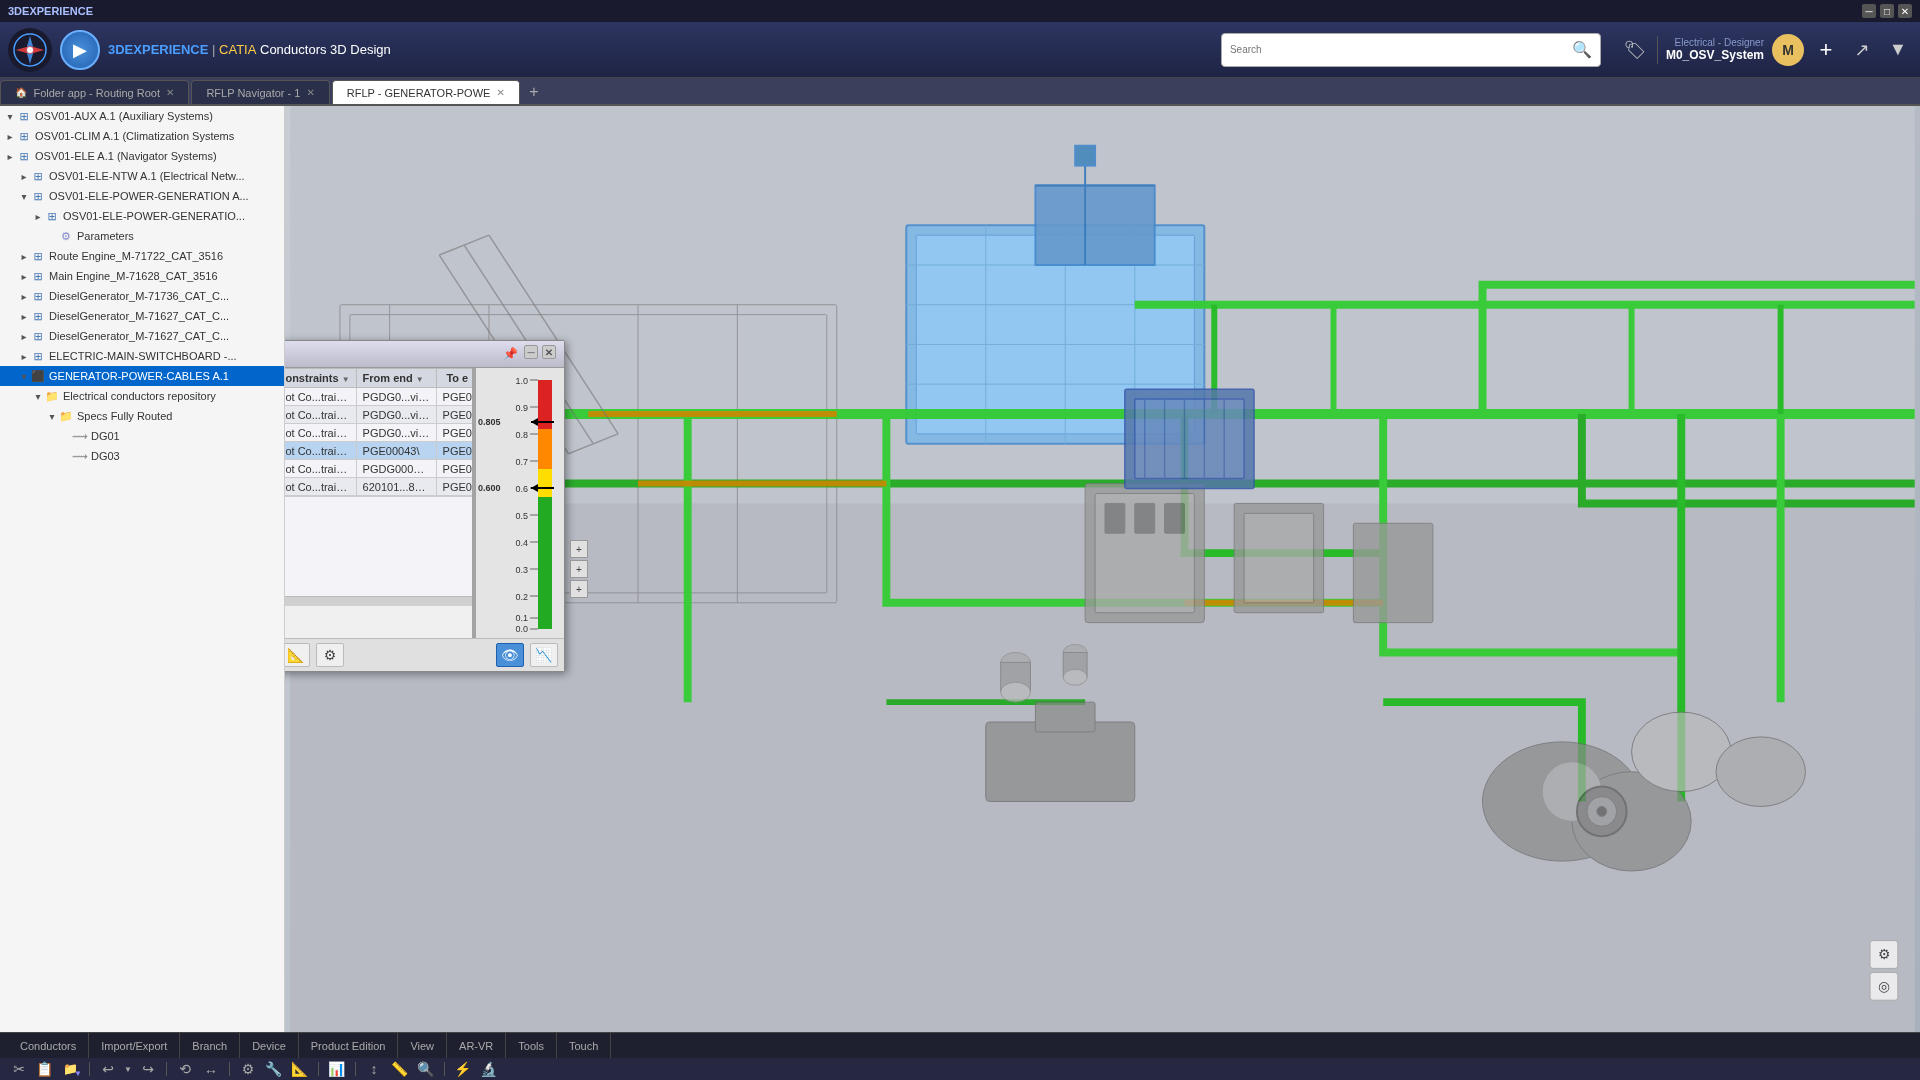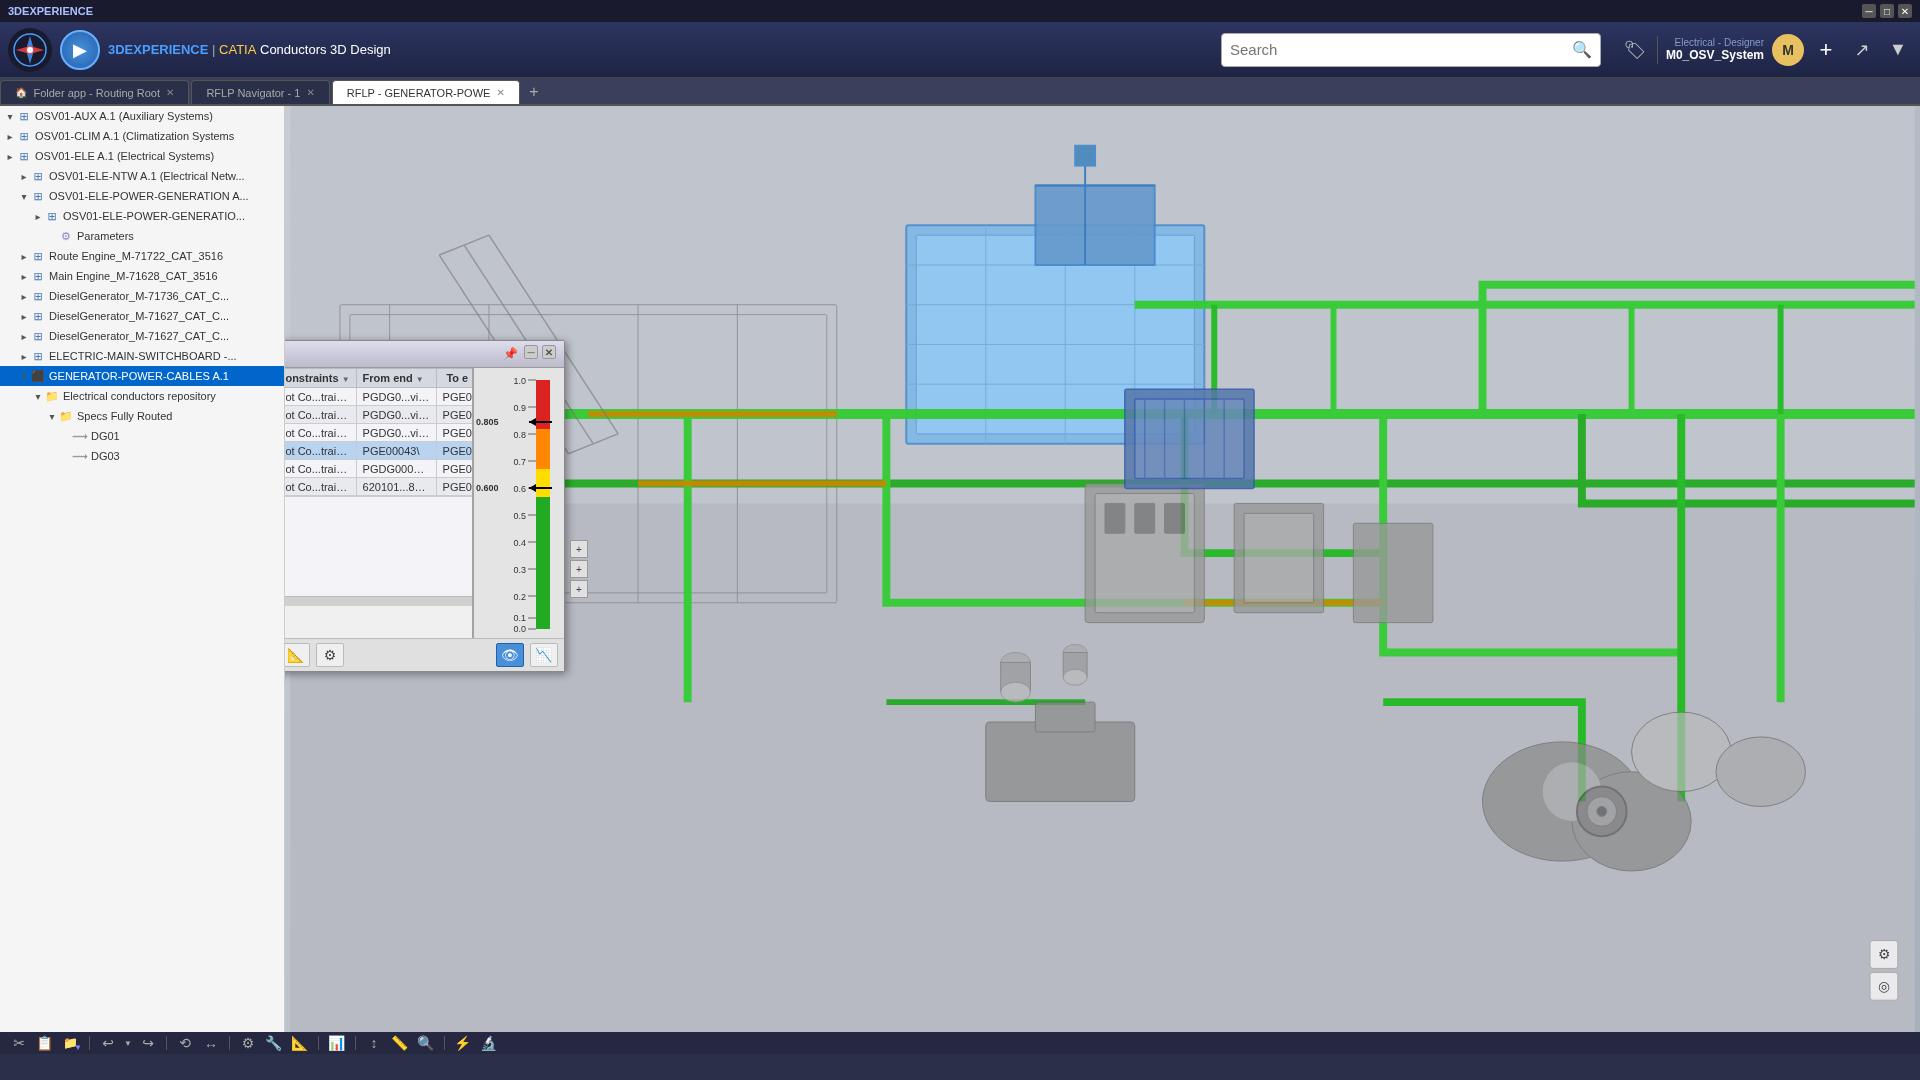--- a/index.html
+++ b/index.html
@@ -26,21 +26,21 @@
     #play-btn { width: 40px; height: 40px; background: radial-gradient(circle, #4a90d9, #2060b0); border-radius: 50%; display: flex; align-items: center; justify-content: center; cursor: pointer; border: 2px solid #6ab0ff; }
     #app-name { color: #fff; font-size: 13px; font-weight: 500; }
     #app-name .brand { color: #4a9eff; font-weight: 700; }
     #app-name .product { color: #ffcc44; font-weight: 400; }
 
     #search-bar {
       margin-left: auto; width: 380px; height: 34px; background: #fff;
       border-radius: 4px; display: flex; align-items: center; padding: 0 8px;
       border: 1px solid #aaa;
     }
-    #search-bar input { flex: 1; border: none; outline: none; font-size: 15px; color: #a21caf; }
+    #search-bar input { flex: 1; border: none; outline: none; font-size: 10px; color: #a21caf; }
     #search-bar .search-icon { color: #555; font-size: 16px; cursor: pointer; }
 
     #toolbar-right { display: flex; align-items: center; gap: 8px; margin-left: 12px; }
     #toolbar-right .tb-icon { width: 28px; height: 28px; display: flex; align-items: center; justify-content: center; color: #ccc; cursor: pointer; font-size: 18px; }
     #user-badge { width: 32px; height: 32px; background: #e8c060; border-radius: 50%; display: flex; align-items: center; justify-content: center; font-size: 14px; font-weight: bold; color: #333; cursor: pointer; }
     #platform-info { color: #aac0e0; font-size: 11px; text-align: right; }
     #platform-info .platform-label { color: #8899cc; font-size: 10px; }
     #platform-info .platform-name { color: #fff; font-size: 12px; font-weight: 600; }
 
     
@@ -280,21 +280,21 @@
     <span class="node-label">OSV01-AUX A.1 (Auxiliary Systems)</span>
   </div>
   <div class="tree-item" style="padding-left:4px;">
     <span class="expand-btn collapsed"></span>
     <span class="node-icon icon-system">⊞</span>
     <span class="node-label">OSV01-CLIM A.1 (Climatization Systems</span>
   </div>
   <div class="tree-item" style="padding-left:4px;">
     <span class="expand-btn collapsed"></span>
     <span class="node-icon icon-system">⊞</span>
-    <span class="node-label">OSV01-ELE A.1 (Electrical Systems)</span>
+    <span class="node-label">OSV01-ELE A.1 (Navigator Systems)</span>
   </div>
   <div class="tree-item" style="padding-left:18px;">
     <span class="expand-btn collapsed"></span>
     <span class="node-icon icon-system">⊞</span>
     <span class="node-label">OSV01-ELE-NTW A.1 (Electrical Netw...</span>
   </div>
   <div class="tree-item" style="padding-left:18px;">
     <span class="expand-btn expanded"></span>
     <span class="node-icon icon-system">⊞</span>
     <span class="node-label">OSV01-ELE-POWER-GENERATION A...</span>
@@ -602,21 +602,21 @@
         </tbody>
       </table>
 
       <div style="height:100px; background:#f4f4f8; border-top:1px solid #ccc;"></div>
 
       <div id="table-scrollbar">
         <div class="scrollbar-thumb"></div>
       </div>
     </div>
 
-    <div id="gauge-side" style="position:relative; width:92px; border-left:2px solid #a3a3a3;">
+    <div id="gauge-side" style="position:relative; width:92px; border-left:4px solid #a3a3a3;">
       <svg width="80" height="270" viewBox="0 0 80 270" xmlns="http://www.w3.org/2000/svg">
 
         <text x="52" y="16" font-size="9" fill="#333" text-anchor="end">1.0</text>
         <text x="52" y="43" font-size="9" fill="#333" text-anchor="end">0.9</text>
         <text x="52" y="70" font-size="9" fill="#333" text-anchor="end">0.8</text>
         <text x="52" y="97" font-size="9" fill="#333" text-anchor="end">0.7</text>
         <text x="52" y="124" font-size="9" fill="#333" text-anchor="end">0.6</text>
         <text x="52" y="151" font-size="9" fill="#333" text-anchor="end">0.5</text>
         <text x="52" y="178" font-size="9" fill="#333" text-anchor="end">0.4</text>
         <text x="52" y="205" font-size="9" fill="#333" text-anchor="end">0.3</text>
@@ -665,20 +665,31 @@
     <div class="rp-icon">📊</div>
     <div class="rp-icon">📐</div>
     <div class="rp-icon">⚙</div>
     <div style="flex:1;"></div>
     <div class="rp-icon active">👁</div>
     <div class="rp-icon">📉</div>
   </div>
 </div>
 
 <div id="bottom-menu">
+  <div id="menu-tabs">
+    <div class="menu-tab">Conductors</div>
+    <div class="menu-tab">Import/Export</div>
+    <div class="menu-tab">Branch</div>
+    <div class="menu-tab">Device</div>
+    <div class="menu-tab">Product Edition</div>
+    <div class="menu-tab">View</div>
+    <div class="menu-tab">AR-VR</div>
+    <div class="menu-tab">Tools</div>
+    <div class="menu-tab">Touch</div>
+  </div>
   <div id="tool-strip">
     <div class="tool-icon">✂</div>
     <div class="tool-icon">📋</div>
     <div class="tool-icon" style="position:relative;">
       <span style="font-size:12px;">📁</span>
         <span style="position:absolute; bottom:0; right:0; font-size:8px; color:#88f;">▼</span>
     </div>
     <div class="tool-sep"></div>
     <div class="tool-icon">↩</div>
     <div class="tool-icon" style="width:10px; font-size:8px;">▼</div>

